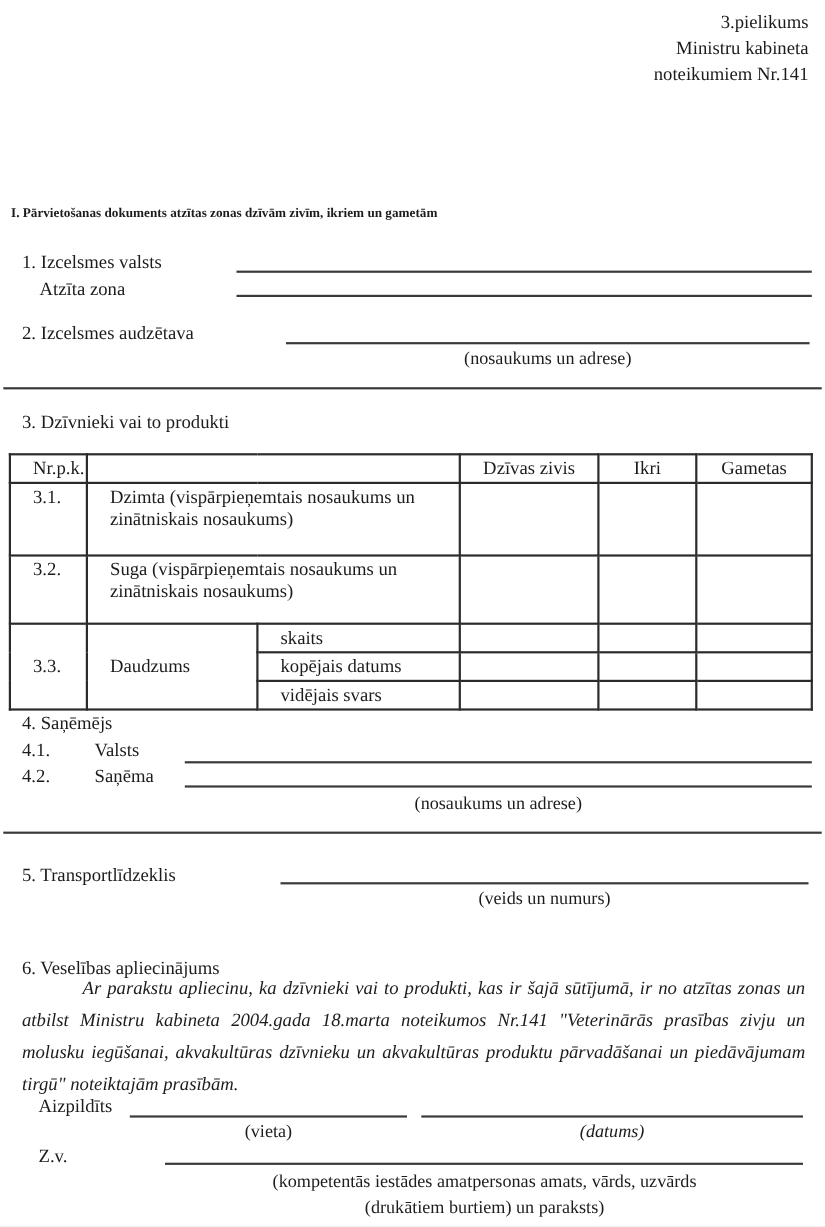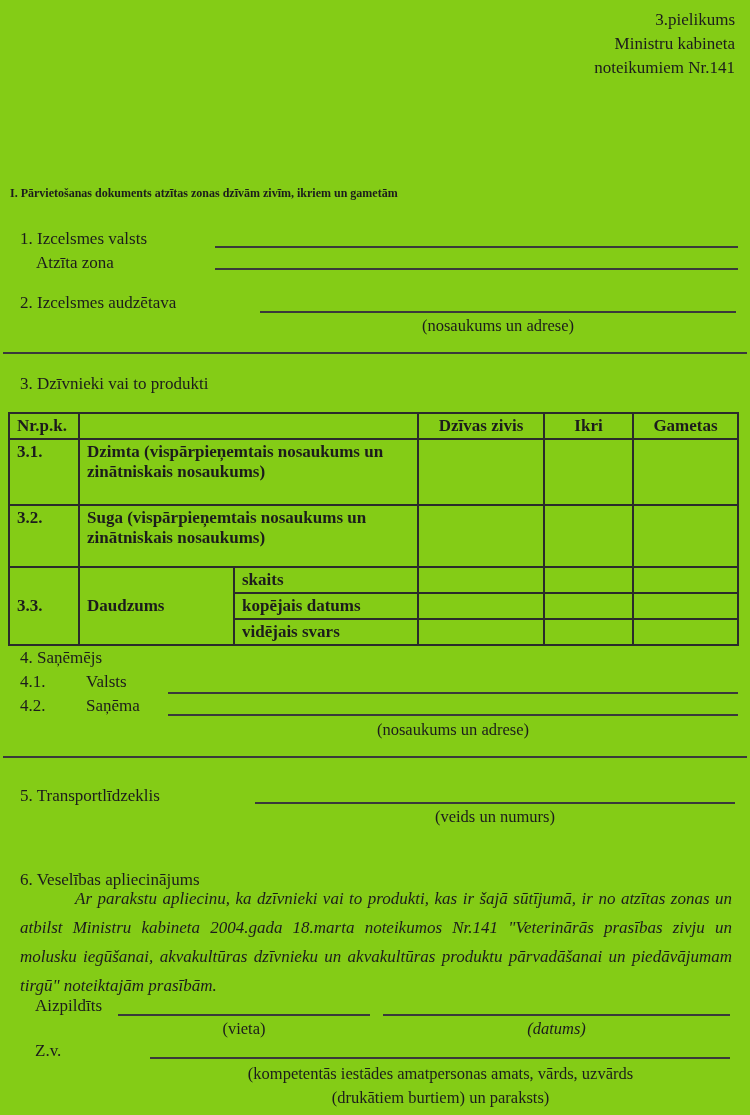--- a/index.html
+++ b/index.html
@@ -1,35 +1,35 @@
 <!DOCTYPE html>
 <html><head>
 <meta charset="utf-8">
 <style>
   * { margin:0; padding:0; box-sizing:border-box; }
   html,body { background:#e9e9e9; }
   .page {
     position:relative; width:750px; height:1115px; margin:0 auto;
-    background:#84cc16; color:#1c1c1c;
+    background:#ffffff; color:#1c1c1c;
     font-family:"Liberation Serif","DejaVu Serif",serif;
     font-size:17px; overflow:hidden;
   }
   .abs { position:absolute; }
   .bold { font-weight:bold; }
   .center { text-align:center; }
   .right { text-align:right; }
   .fline { border-bottom:2px solid #3a3a3a; height:0; }
   .rule { border-bottom:2px solid #3a3a3a; height:0; }
   .caption { font-size:16.5px; }
   table.items {
     border-collapse:collapse; table-layout:fixed; width:730px;
     font-size:17px; color:#1c1c1c;
   }
   table.items th, table.items td {
-    border:2px solid #2b2b2b; padding:2px 7px; font-weight:bold;
+    border:2px solid #2b2b2b; padding:2px 20px; font-weight:normal;
     text-align:left; overflow:hidden;
   }
   table.items th { vertical-align:middle; }
   .th-center { text-align:center !important; }
   .va-top { vertical-align:top; }
   .va-mid { vertical-align:middle; }
   .decl { text-align:justify; text-indent:55px; line-height:29px; }
 </style>
 </head>
 <body>

